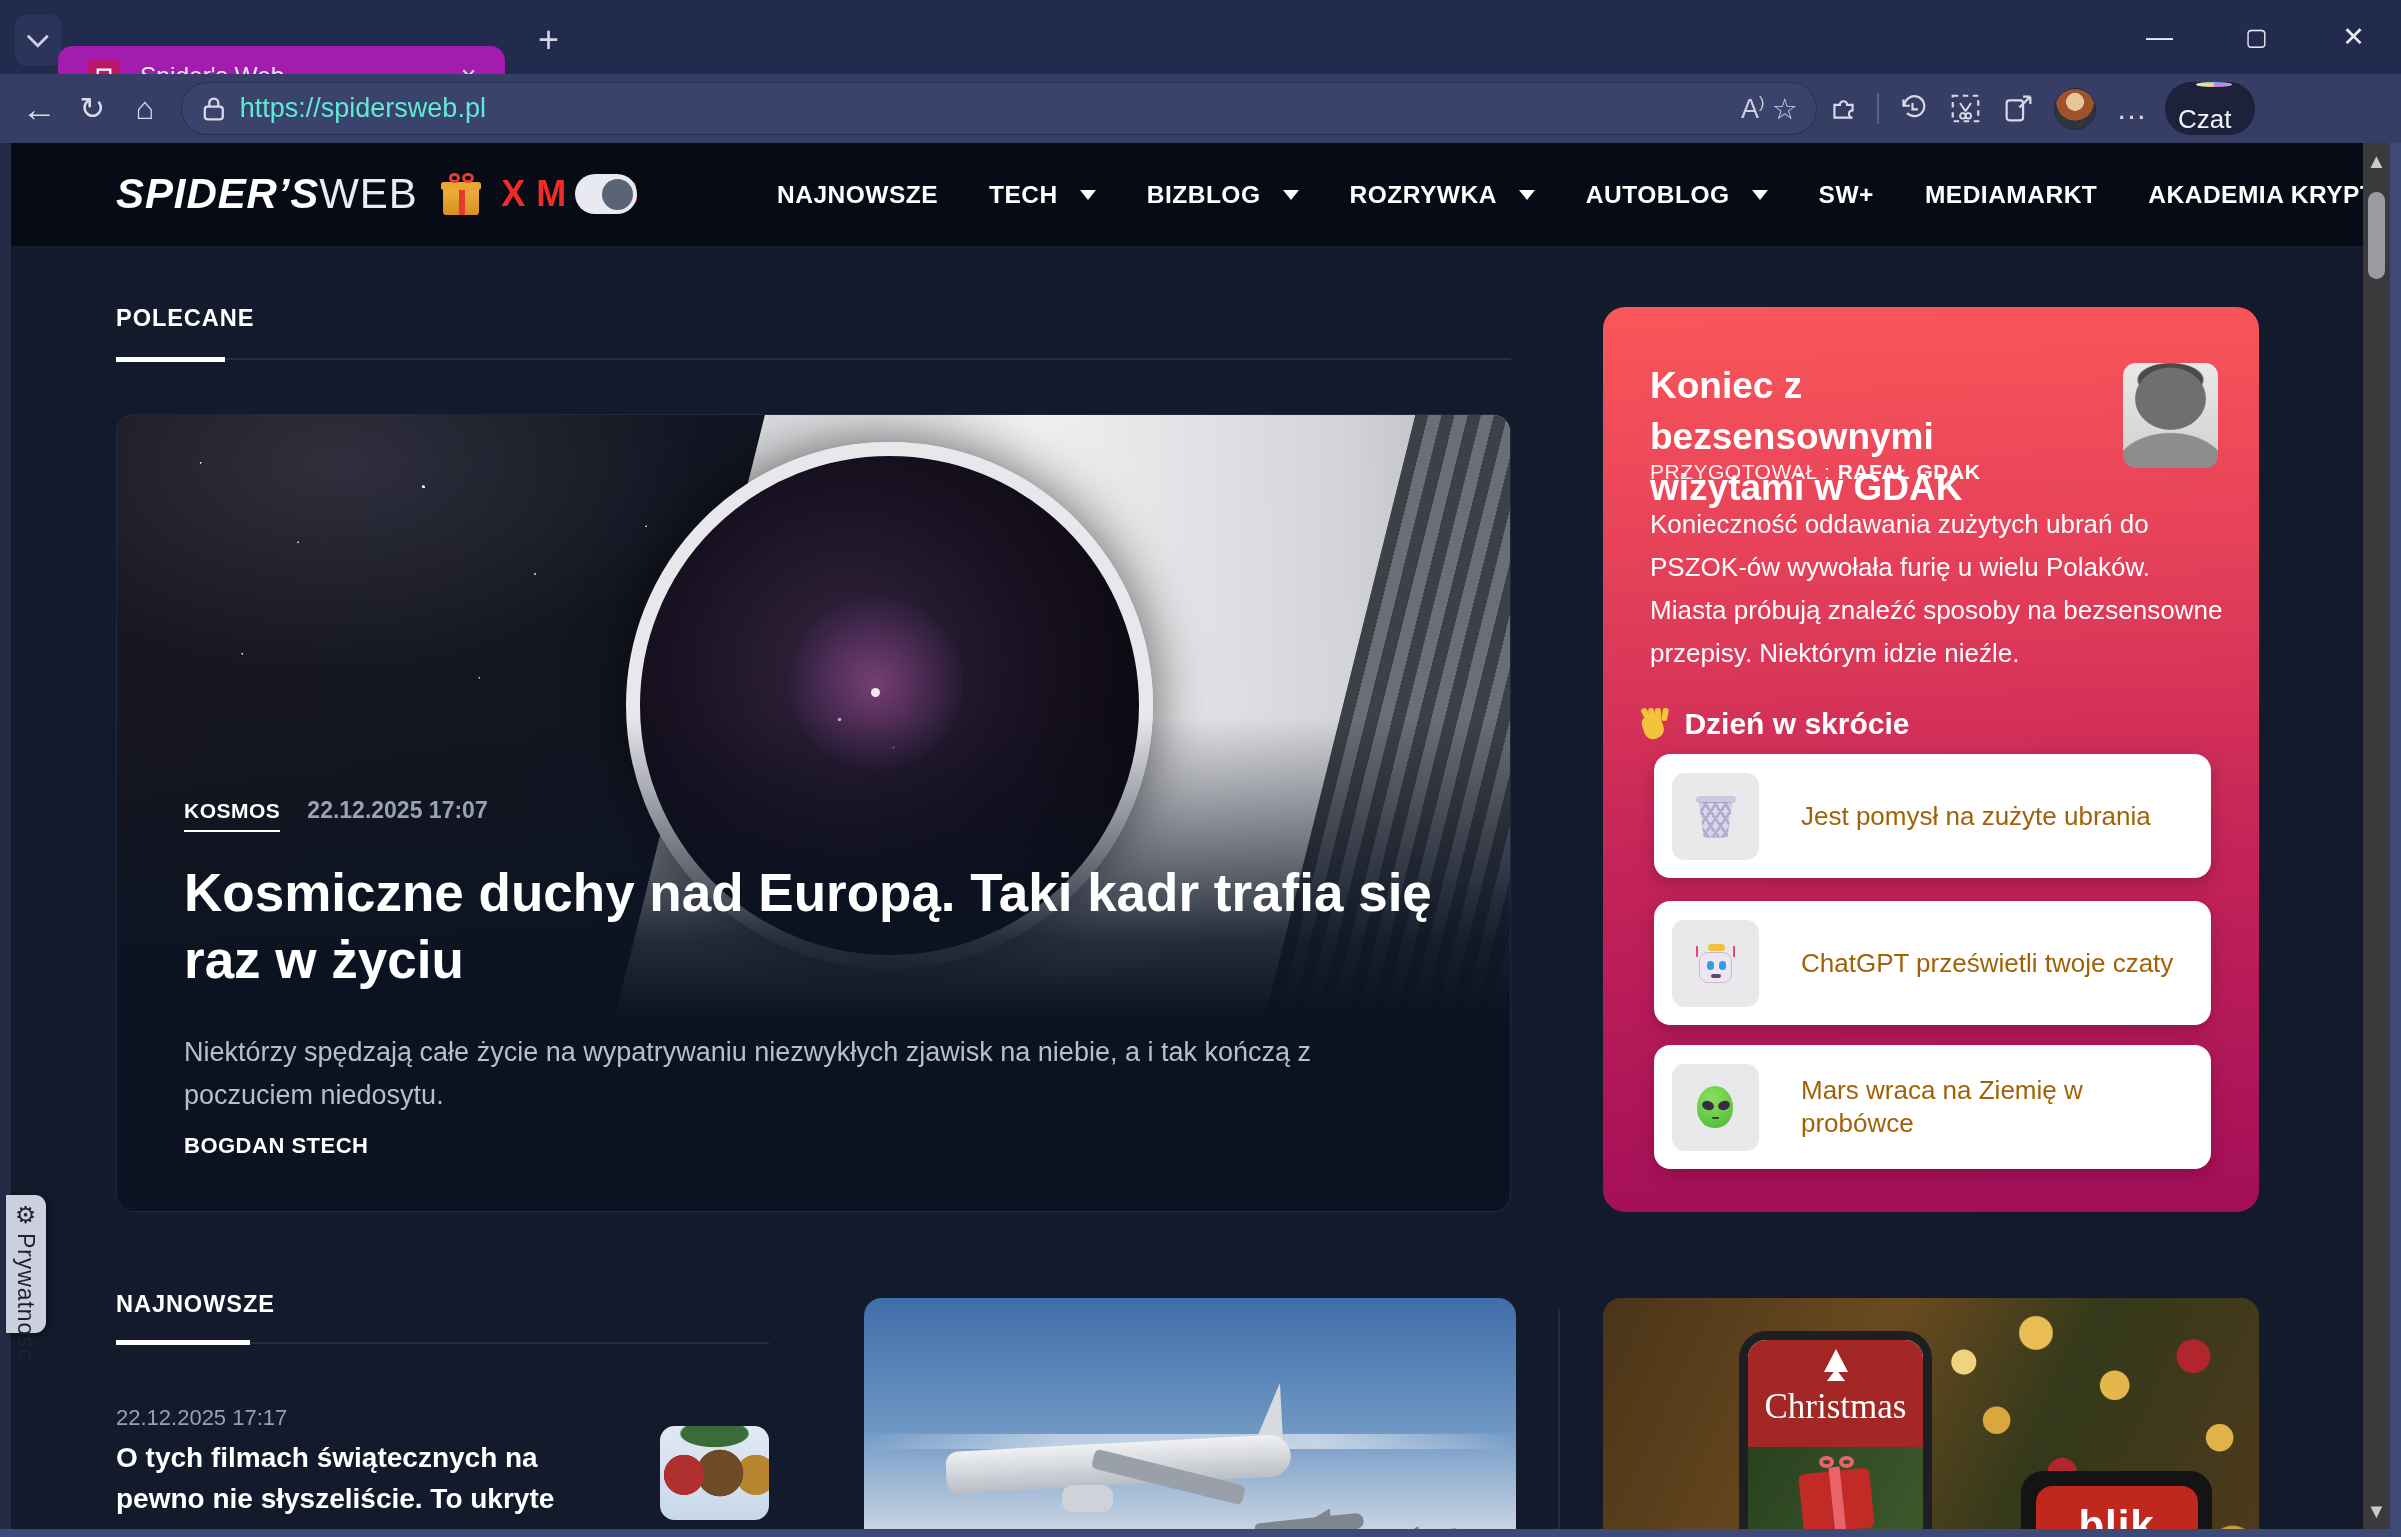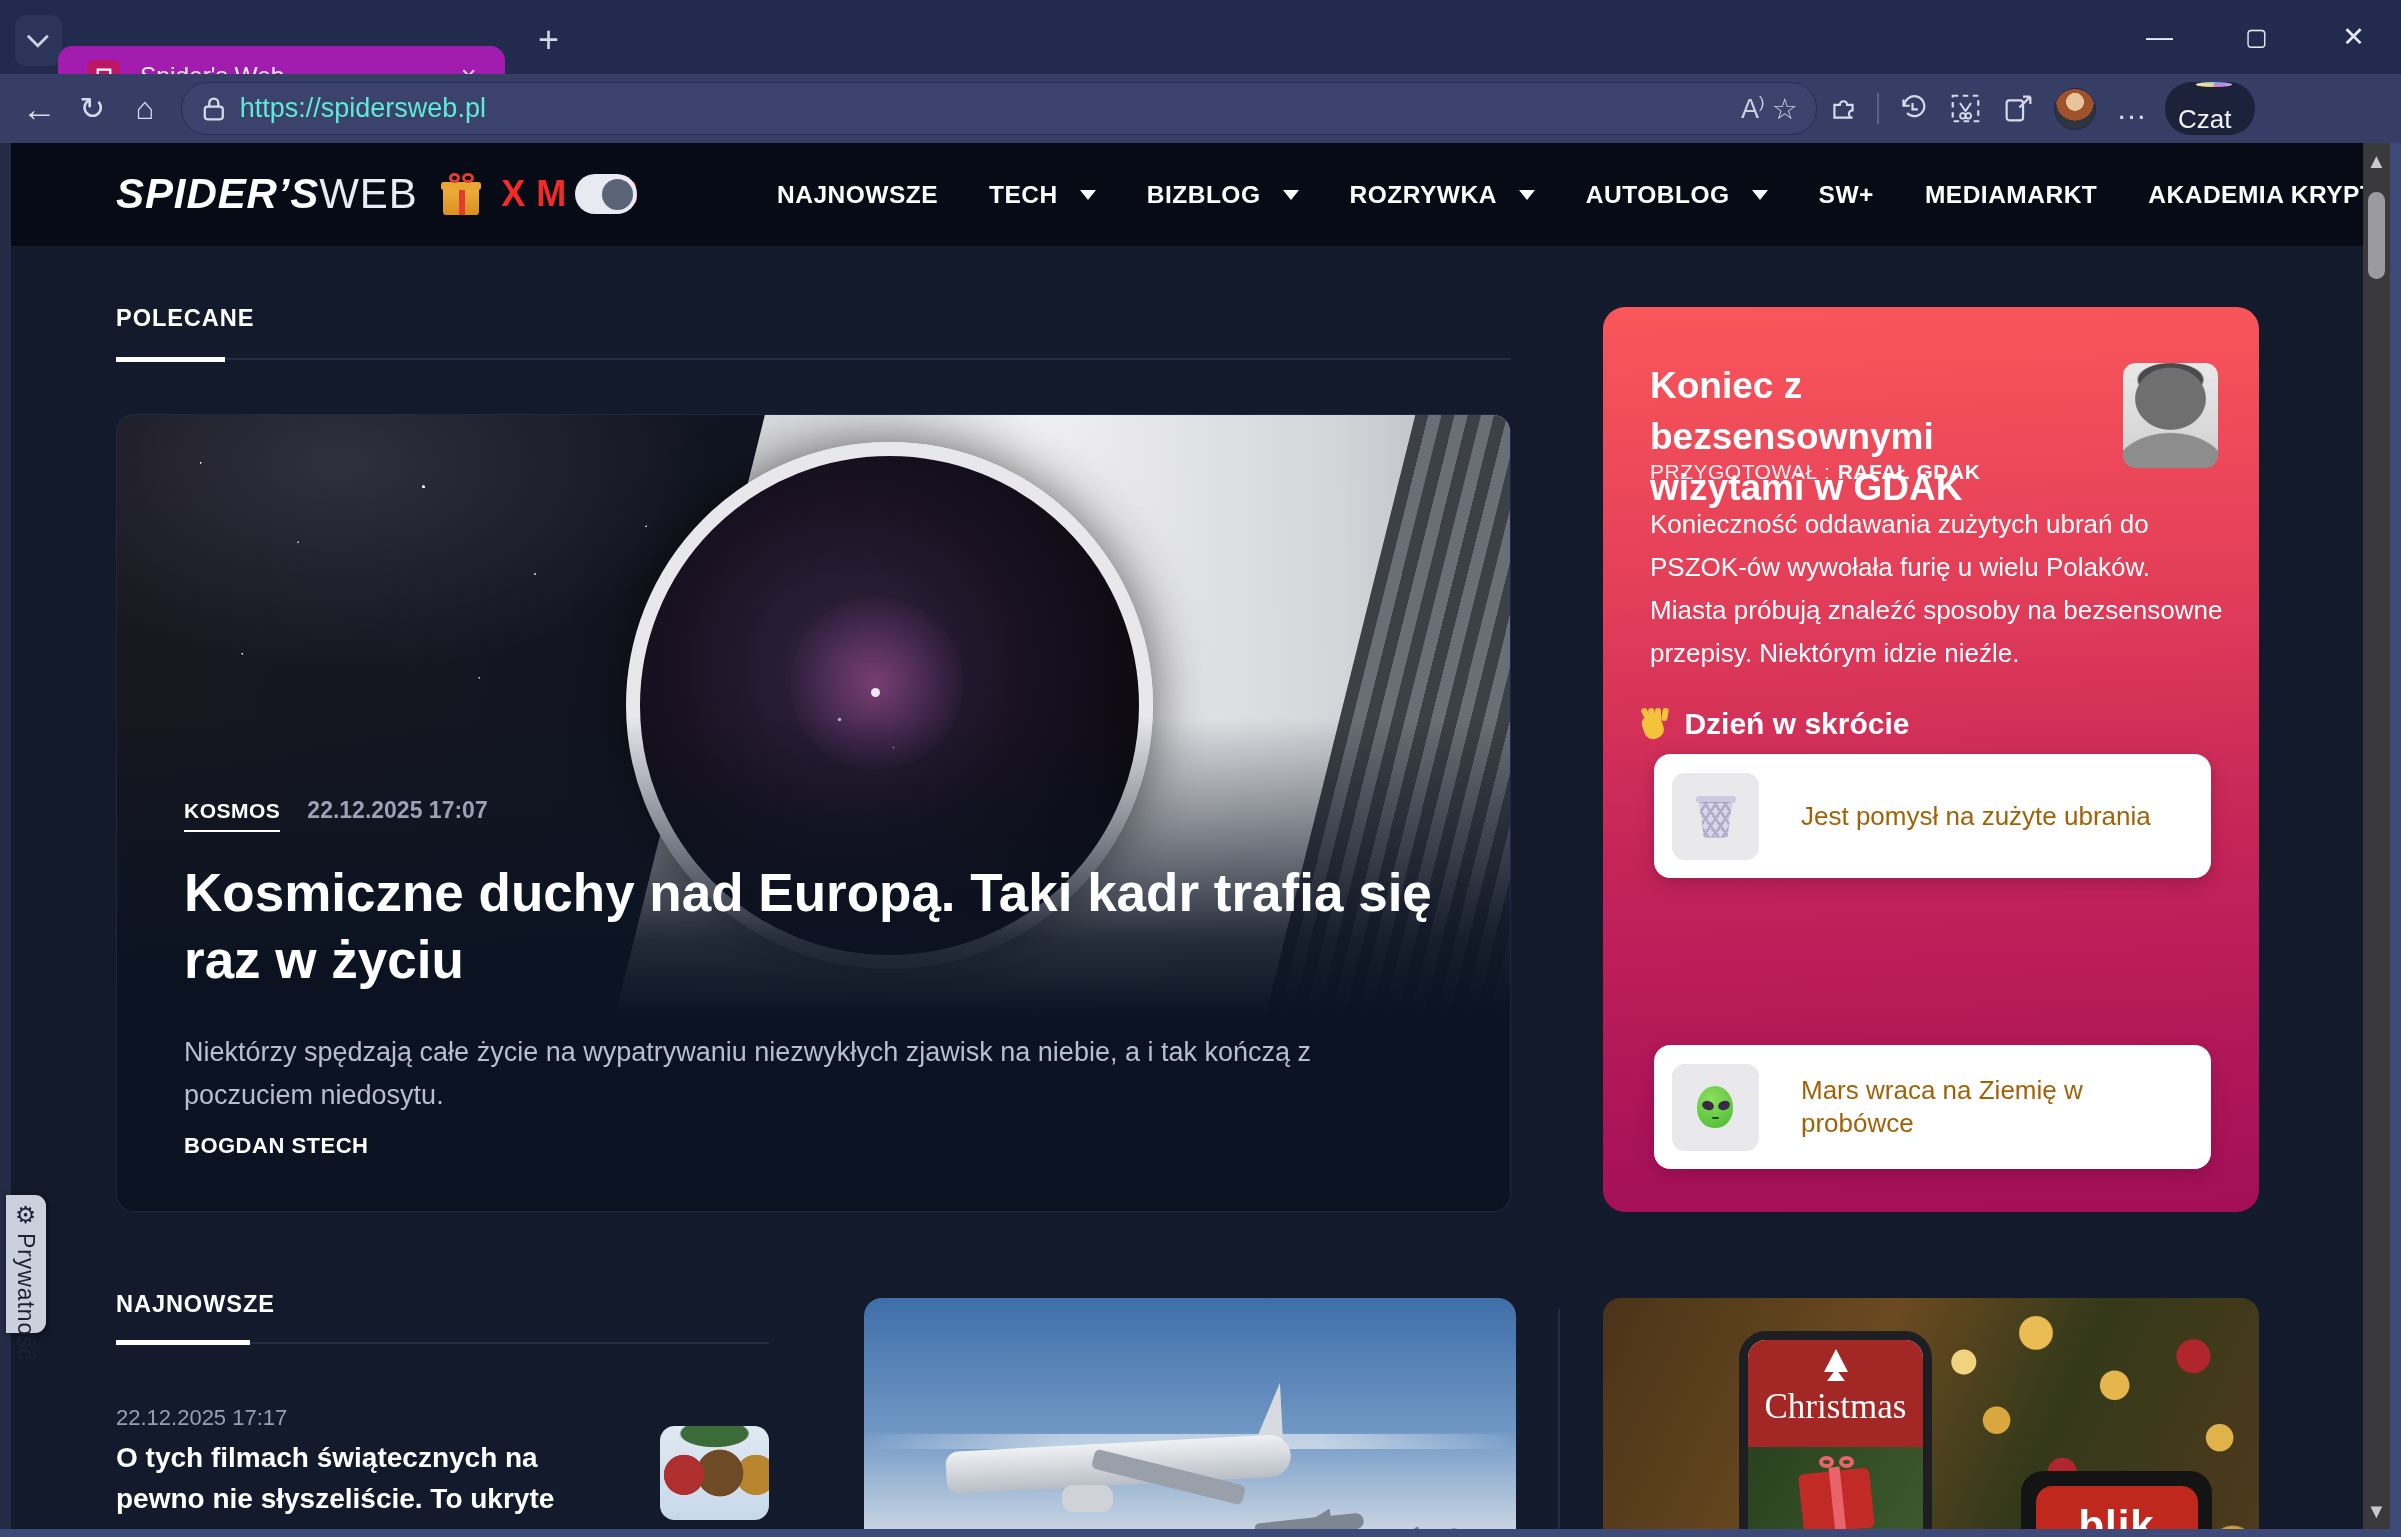--- a/index.html
+++ b/index.html
@@ -379,20 +379,34 @@
     </div>
     <div class="digest-item i0">
       <span class="item-icon-tile">
         <span class="trash-icon">
             <span class="trash-rim"></span>
             <span class="trash-body"></span>
           </span>
       </span>
       <span class="item-label">Jest pomysł na zużyte ubrania</span>
     </div>
+    <div class="digest-item i1">
+      <span class="item-icon-tile">
+        <span class="robot-icon">
+            <span class="robot-ant l"></span>
+            <span class="robot-ant r"></span>
+            <span class="robot-crest"></span>
+            <span class="robot-head"></span>
+            <span class="robot-eye l"></span>
+            <span class="robot-eye r"></span>
+            <span class="robot-mouth"></span>
+          </span>
+      </span>
+      <span class="item-label">ChatGPT prześwietli twoje czaty</span>
+    </div>
     <div class="digest-item i2">
       <span class="item-icon-tile">
         <span class="alien-icon">
             <span class="alien-head"></span>
             <span class="alien-eye l"></span>
             <span class="alien-eye r"></span>
             <span class="alien-mouth"></span>
           </span>
       </span>
       <span class="item-label">Mars wraca na Ziemię w probówce</span>

